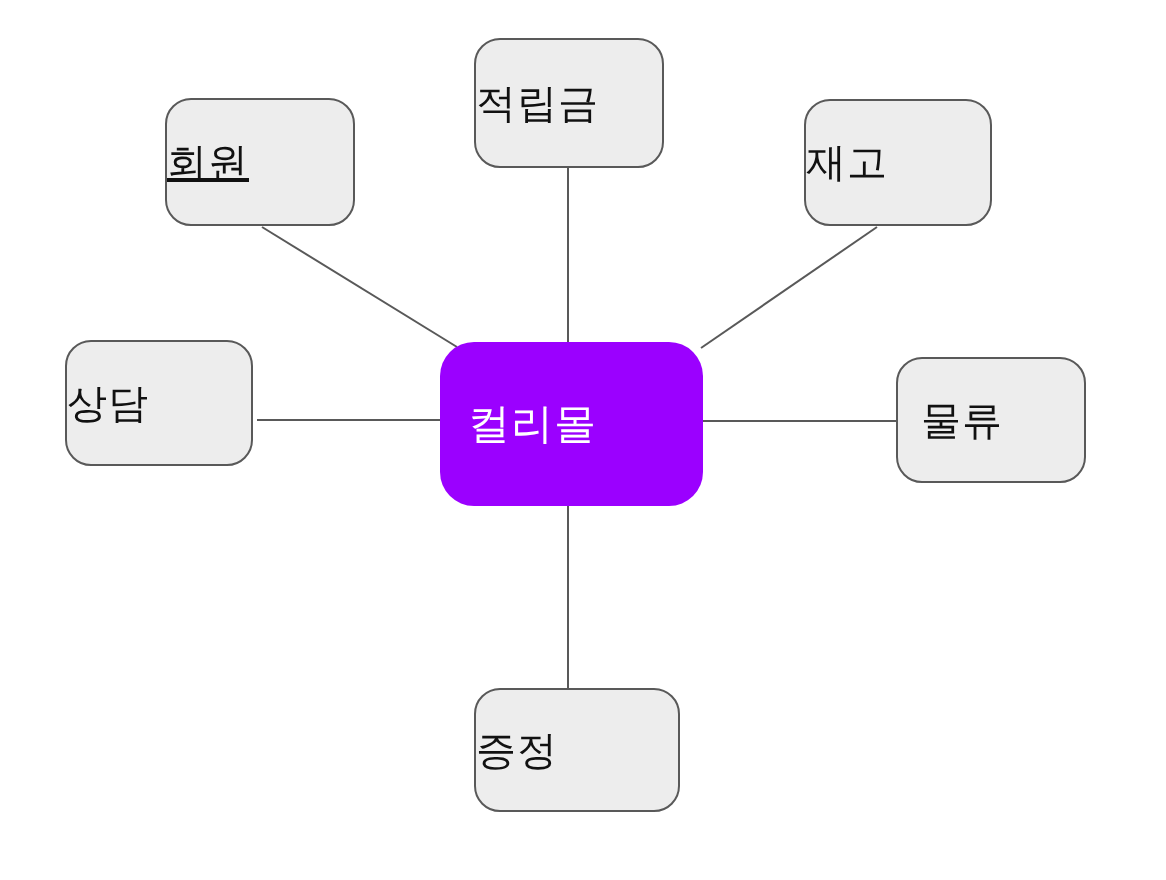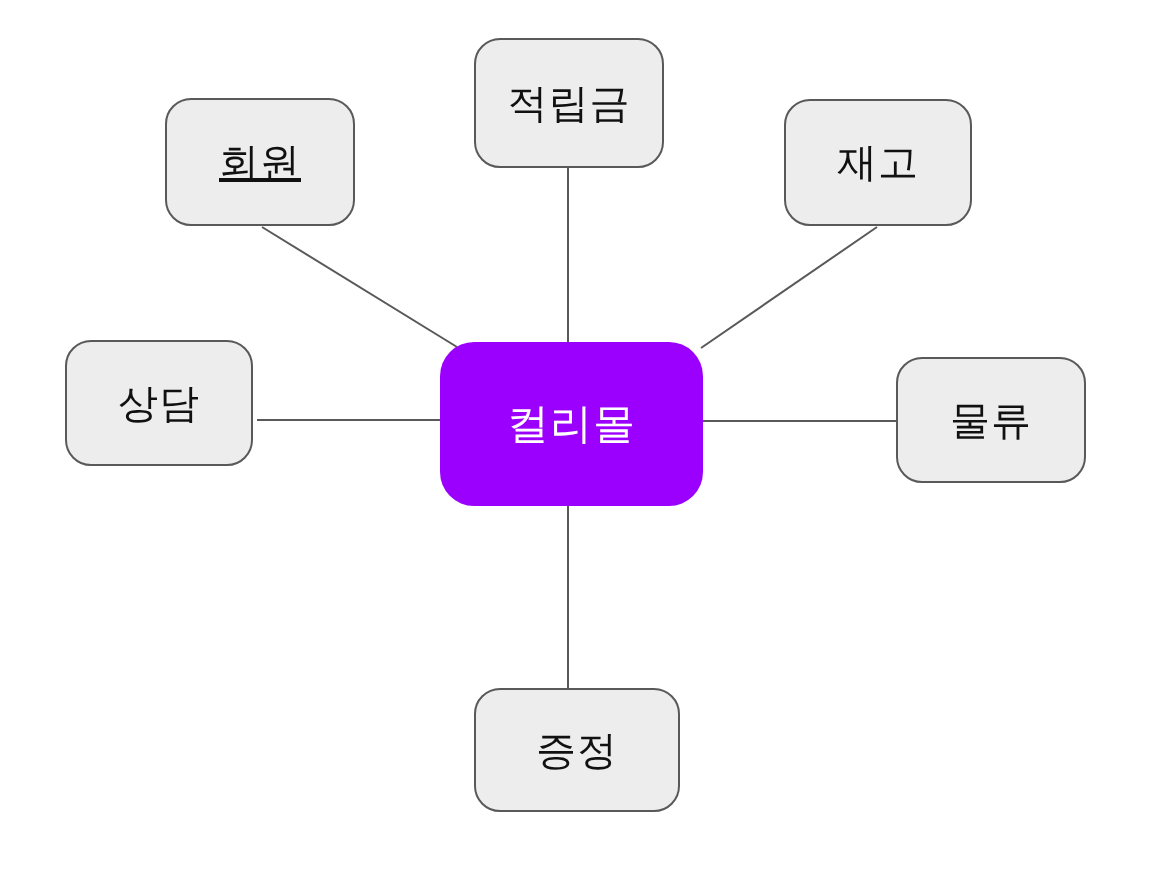--- a/index.html
+++ b/index.html
@@ -22,45 +22,44 @@
     pointer-events: none;
   }
   .edges line {
     stroke: var(--connector, #595959);
     stroke-width: 2;
   }
   .node {
     position: absolute;
     display: flex;
     align-items: center;
-    justify-content: center;
     background: var(--node-fill, #ededed);
     border: 2px solid var(--node-border, #595959);
     border-radius: 26px;
     color: var(--node-text, #111111);
     font-size: 40px;
     letter-spacing: 1px;
     cursor: pointer;
     user-select: none;
   }
   .node.center {
     background: var(--center-fill, #9b00ff);
     border: none;
     border-radius: 34px;
     color: var(--center-text, #ffffff);
     font-size: 42px;
   }
   
   .node-member    { left: 165px; top:  98px; width: 190px; height: 128px; text-decoration: underline; }
   .node-points    { left: 474px; top:  38px; width: 190px; height: 130px; }
-  .node-inventory { left: 784px; top:  99px; width: 188px; height: 127px; }
+  .node-inventory { left: 804px; top:  99px; width: 188px; height: 127px; }
   .node-counsel   { left:  65px; top: 340px; width: 188px; height: 126px; }
-  .node-logistics { left: 896px; top: 357px; width: 190px; height: 126px; }
+  .node-logistics { left: 896px; top: 357px; width: 190px; height: 126px; padding-left: 23px; }
   .node-gift      { left: 474px; top: 688px; width: 206px; height: 124px; }
-  .node-center    { left: 440px; top: 342px; width: 263px; height: 164px; }
+  .node-center    { left: 440px; top: 342px; width: 263px; height: 164px; padding-left: 28px; }
 </style>
 </head>
 <body>
 
 <div class="canvas">
 
   <svg class="edges" viewBox="0 0 1166 880" xmlns="http://www.w3.org/2000/svg">
     <line x1="262" y1="227" x2="457" y2="347"></line>
     <line x1="568" y1="168" x2="568" y2="342"></line>
     <line x1="877" y1="227" x2="701" y2="348"></line>

